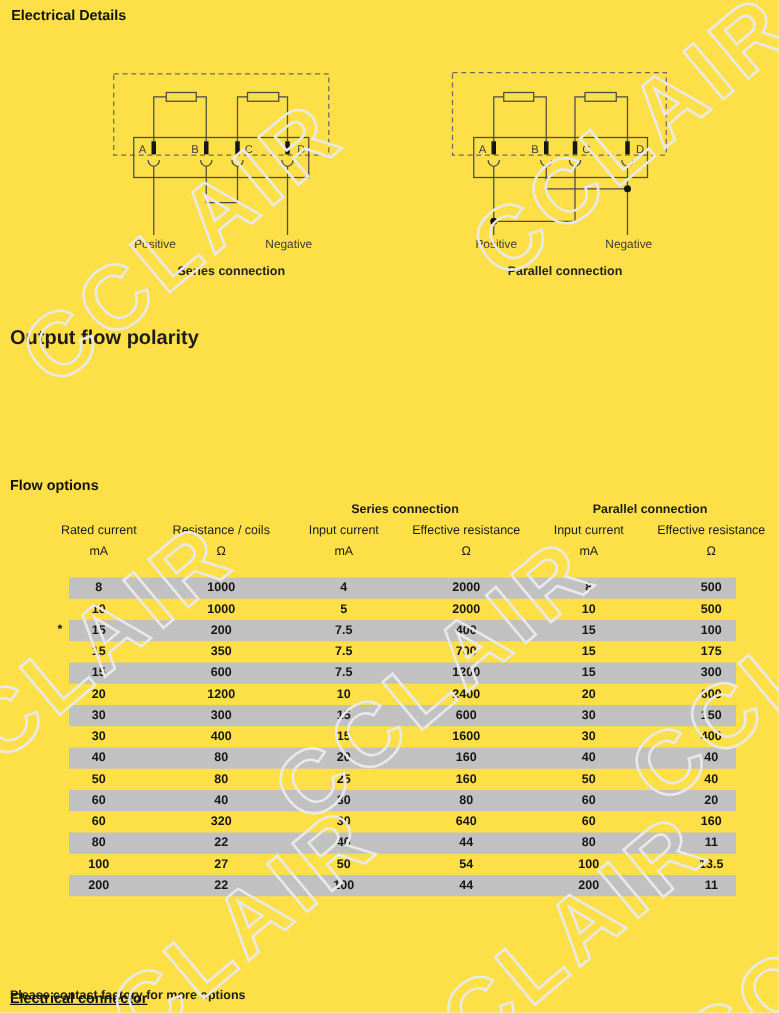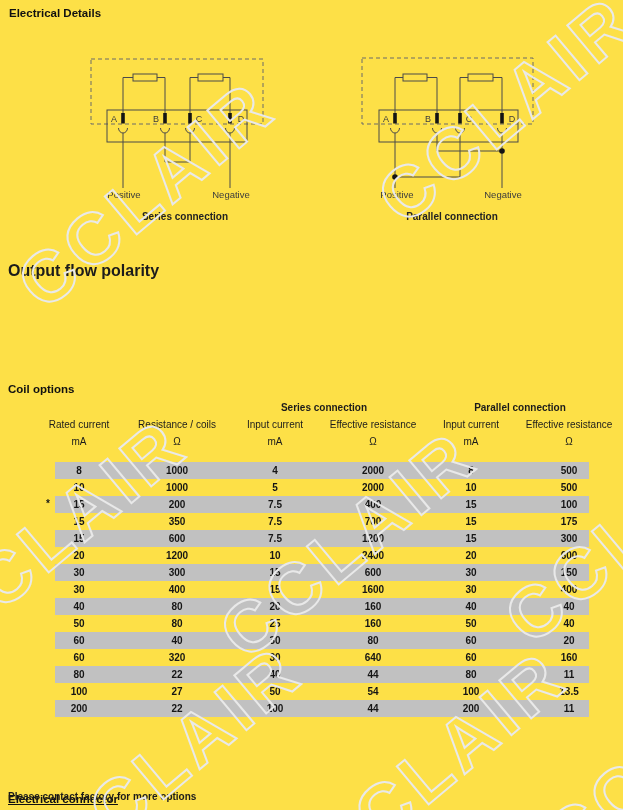--- a/index.html
+++ b/index.html
@@ -129,21 +129,21 @@
       <circle class="dot" cx="395" cy="177" r="2.8"></circle>
       <circle class="dot" cx="502" cy="151" r="2.8"></circle>
       <text x="397" y="198" text-anchor="middle">Positive</text>
       <text x="503" y="198" text-anchor="middle">Negative</text>
       <text class="diagram-caption" x="452" y="220" text-anchor="middle">Parallel connection</text>
     </g>
   </svg>
 
   <div class="t-bold" id="polarity-heading">Output flow polarity</div>
 
-  <div class="h-main" id="coil-options-title">Coil options</div>
+  <div class="h-main" id="coil-options-title">Flow options</div>
 
   <div class="coil-table">
     <div class="tgrid tgroup-row">
       <div class="tgroup series">Series connection</div>
       <div class="tgroup parallel">Parallel connection</div>
     </div>
     <div class="tgrid thead-row">
       <div class="thcell">Rated current</div>
       <div class="thcell">Resistance / coils</div>
       <div class="thcell">Input current</div>

